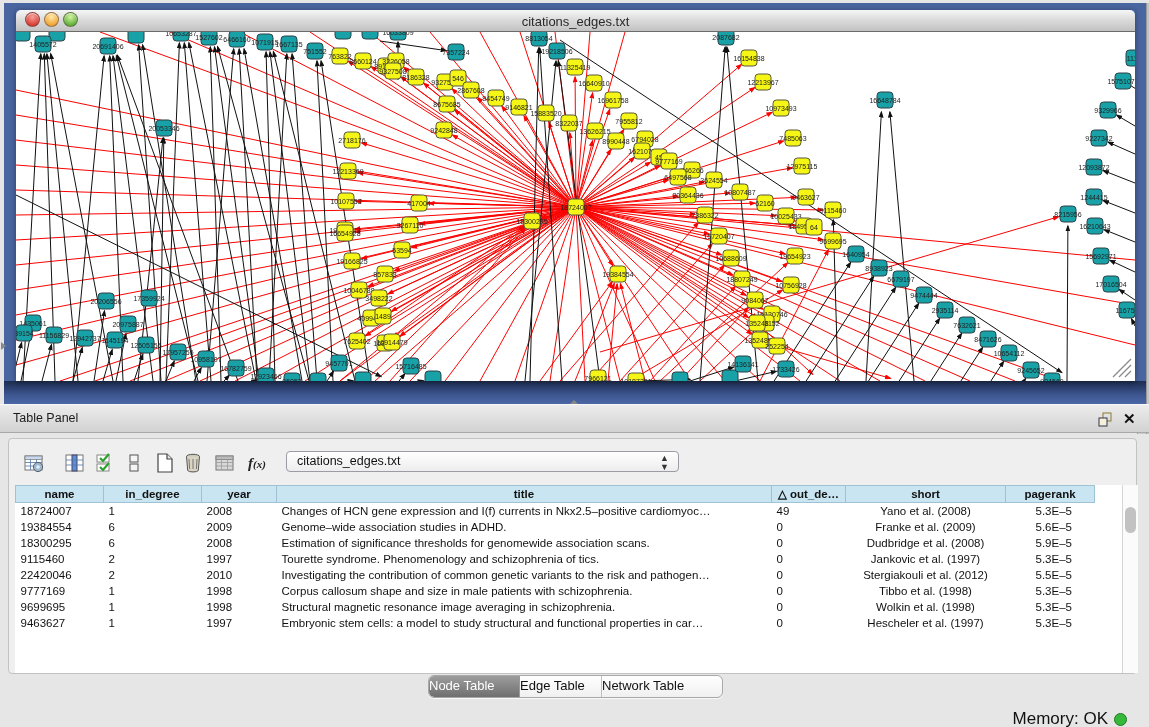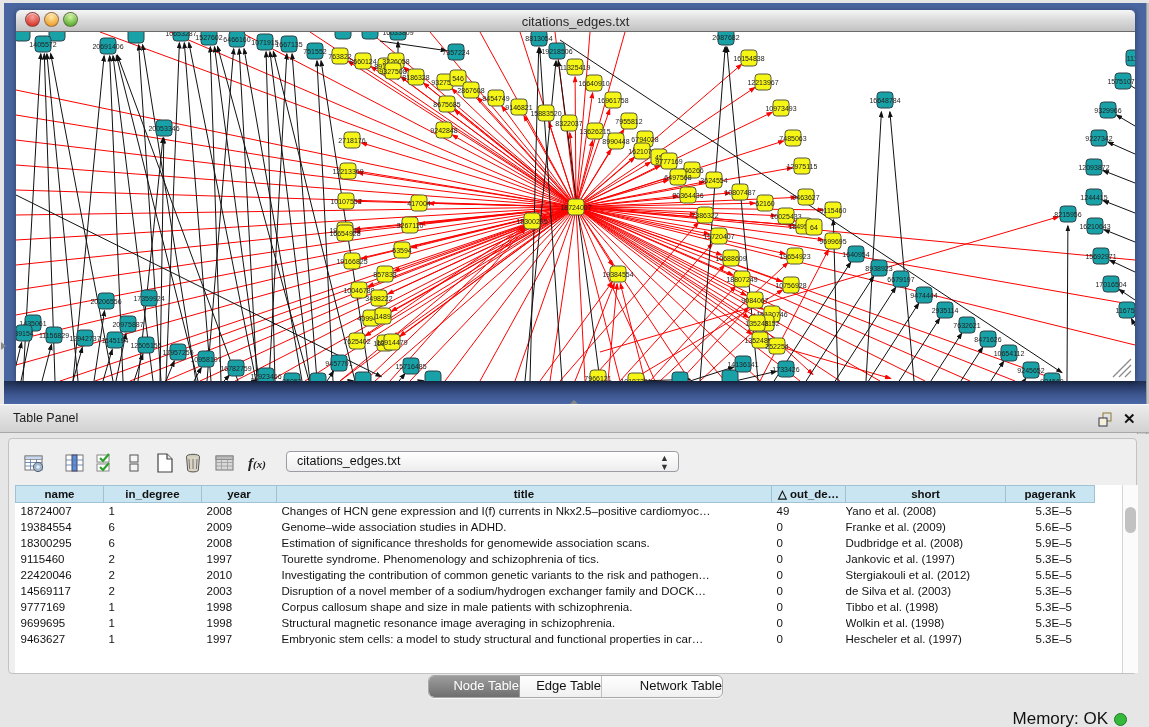--- a/index.html
+++ b/index.html
@@ -15,27 +15,27 @@
 #tp-strip .lbl{position:absolute;left:13px;top:6px;font-size:12.5px;color:#1c1c1c}
 #tp-strip .x{position:absolute;left:1123px;top:5px;font-size:15px;font-weight:bold;color:#111}
 #tp-body{position:absolute;left:0;top:434px;width:1149px;height:293px;background:#e6e6e6}
 #tp-box{position:absolute;left:8px;top:4px;width:1129px;height:236px;background:#efefef;border:1px solid #c2c2c2;border-radius:4px}
 .ti{position:absolute;top:13px;width:22px;height:22px}
 #combo{position:absolute;left:277px;top:12px;width:393px;height:21px;background:linear-gradient(#fff,#ededed);border:1px solid #9c9ca4;border-radius:4px;font-size:12.5px;color:#111;line-height:19px;padding-left:10px}
 #combo .ar{position:absolute;right:9px;top:0;height:100%;font-size:9px;color:#333;line-height:9px;padding-top:2px}
 table{border-collapse:collapse;table-layout:fixed;font-size:11.5px;color:#111;background:#fff}
 th{background:#c9e5f2;border:1px solid #9fc3d4;font-weight:bold;font-size:11.5px;height:17px;padding:0;overflow:hidden;white-space:nowrap}
 td{height:16px;line-height:16px;padding:0 0 0 5px;overflow:hidden;white-space:nowrap;border:none}
-td.c{padding:0}
+td.c{text-align:center;padding:0}
 td.pr{padding-left:30px}
 #tablewrap{position:absolute;left:6px;top:46px;width:1107px;height:188px;background:#fff;overflow:hidden}
 #vscroll{position:absolute;left:1113px;top:46px;width:16px;height:188px;background:#fbfbfb;border-left:1px solid #d5d5d5}
 #vscroll .th{position:absolute;left:2px;top:22px;width:11px;height:26px;background:#c2c2c2;border-radius:6px}
 #tabs{position:absolute;left:428px;top:675px;height:21px;white-space:nowrap}
-.tab{display:inline-block;box-sizing:border-box;height:21px;line-height:20px;font-size:13px;text-align:right;background:linear-gradient(#ffffff,#f0f0f0);color:#111;vertical-align:top}
+.tab{display:inline-block;box-sizing:border-box;height:21px;line-height:20px;font-size:13px;text-align:left;background:linear-gradient(#ffffff,#f0f0f0);color:#111;vertical-align:top}
 .tab.sel{background:linear-gradient(#9d9d9d,#6f6f6f);color:#fff;border-radius:5px 0 0 5px}
 .tab.mid{border-left:1px solid #9a9a9a}
 .tab.last{border-radius:0 5px 5px 0;border-left:1px solid #c0c0c0}
 #tabs{border:0}
 #tabsbox{display:inline-block;border:1px solid #a8a8a8;border-radius:6px;overflow:hidden;box-shadow:0 1px 1px rgba(255,255,255,.8)}
 #status{position:absolute;right:22px;top:709px;font-size:17px;color:#111}
 #status .dot{display:inline-block;width:13px;height:13px;border-radius:7px;background:#35b93a;border:1px solid #1e7a22;vertical-align:-2px;margin-left:6px}
 #splitter{position:absolute;left:569px;top:400px;width:0;height:0;border-left:5px solid transparent;border-right:5px solid transparent;border-bottom:5px solid #888}
 </style></head><body>
 <div id="desk"></div>
@@ -957,29 +957,20 @@
 <tr>
               <td>22420046</td>
               <td>2</td>
               <td>2010</td>
               <td>Investigating the contribution of common genetic variants to the risk and pathogen…</td>
               <td>0</td>
               <td class="c">Stergiakouli et al. (2012)</td>
               <td class="pr">5.5E–5</td>
             </tr>
 <tr>
-              <td>14569117</td>
-              <td>2</td>
-              <td>2003</td>
-              <td>Disruption of a novel member of a sodium/hydrogen exchanger family and DOCK…</td>
-              <td>0</td>
-              <td class="c">de Silva et al. (2003)</td>
-              <td class="pr">5.3E–5</td>
-            </tr>
-<tr>
               <td>9777169</td>
               <td>1</td>
               <td>1998</td>
               <td>Corpus callosum shape and size in male patients with schizophrenia.</td>
               <td>0</td>
               <td class="c">Tibbo et al. (1998)</td>
               <td class="pr">5.3E–5</td>
             </tr>
 <tr>
               <td>9699695</td>

